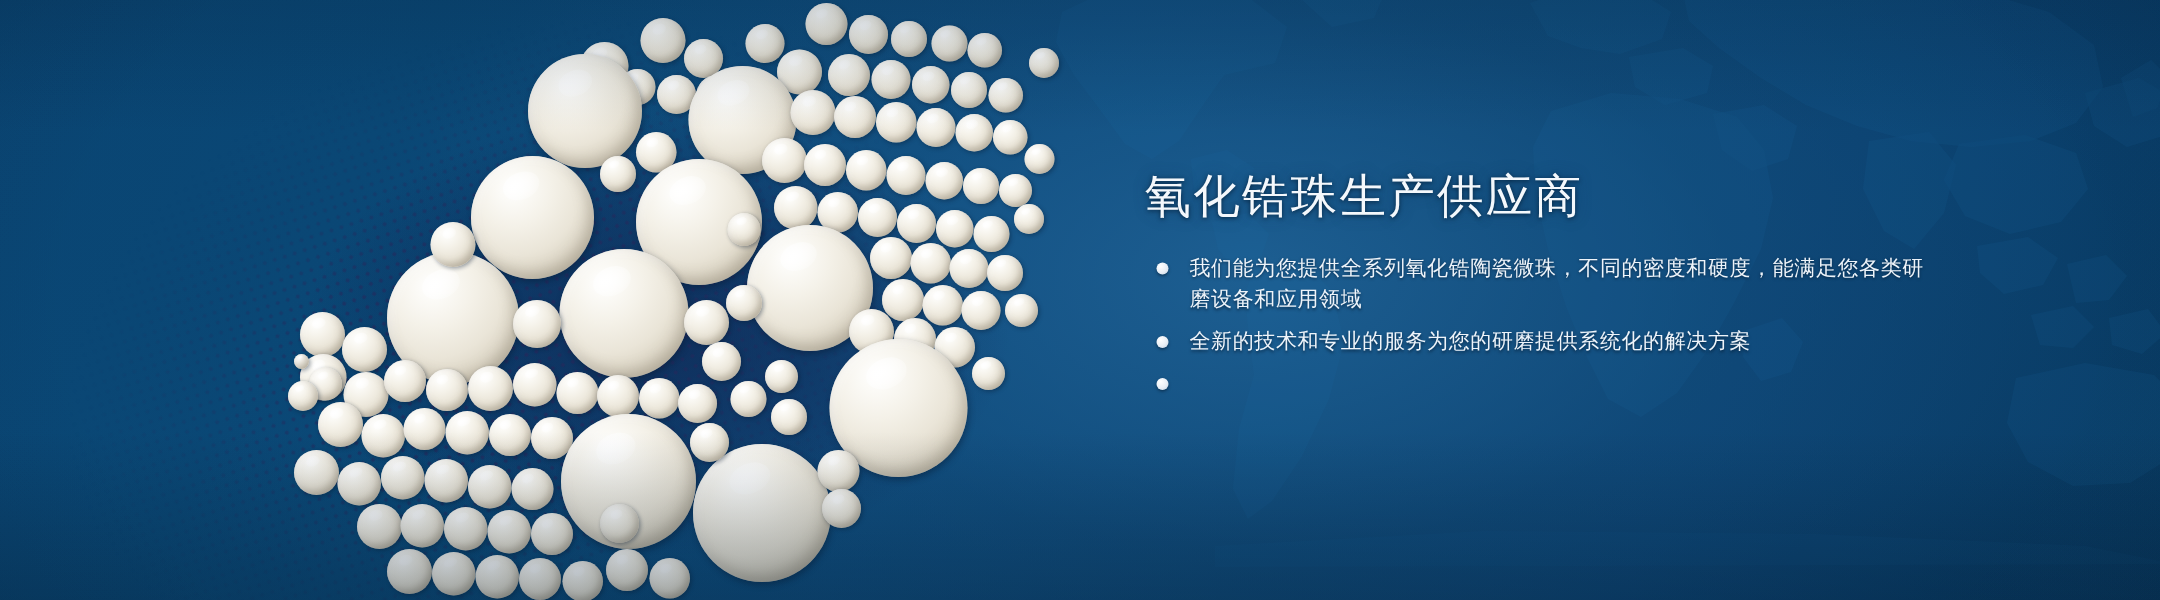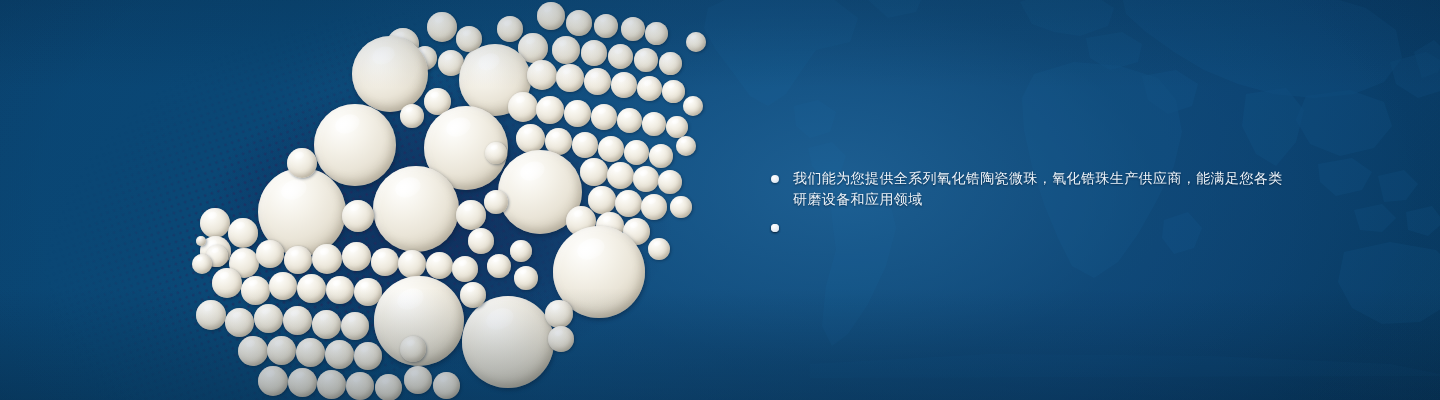--- a/index.html
+++ b/index.html
@@ -356,28 +356,30 @@
     <div class="bead sm" style="left:686px;top:32px;width:20px;height:20px;"></div>
     <div class="bead sm" style="left:683px;top:96px;width:20px;height:20px;"></div>
     <div class="bead sm" style="left:676px;top:136px;width:20px;height:20px;"></div>
     <div class="bead sm" style="left:670px;top:196px;width:22px;height:22px;"></div>
     <div class="bead sm" style="left:648px;top:238px;width:22px;height:22px;"></div>
   </div>
 
   <div class="bg-vignette"></div>
 
   <div class="content">
+    <h1 class="headline">氧化锆珠生产供应商</h1>
 
     <ul class="bullets">
       <li class="bullet">
         <span class="dot"></span>
-        <span>我们能为您提供全系列氧化锆陶瓷微珠，氧化锆珠生产供应商，能满足您各类研磨设备和应用领域</span>
+        <span>我们能为您提供全系列氧化锆陶瓷微珠，不同的密度和硬度，能满足您各类研磨设备和应用领域</span>
       </li>
       <li class="bullet">
         <span class="dot"></span>
+        <span>全新的技术和专业的服务为您的研磨提供系统化的解决方案</span>
       </li>
       <li class="bullet">
         <span class="dot"></span>
       </li>
     </ul>
   </div>
 
 </div>
 
 </body></html>

